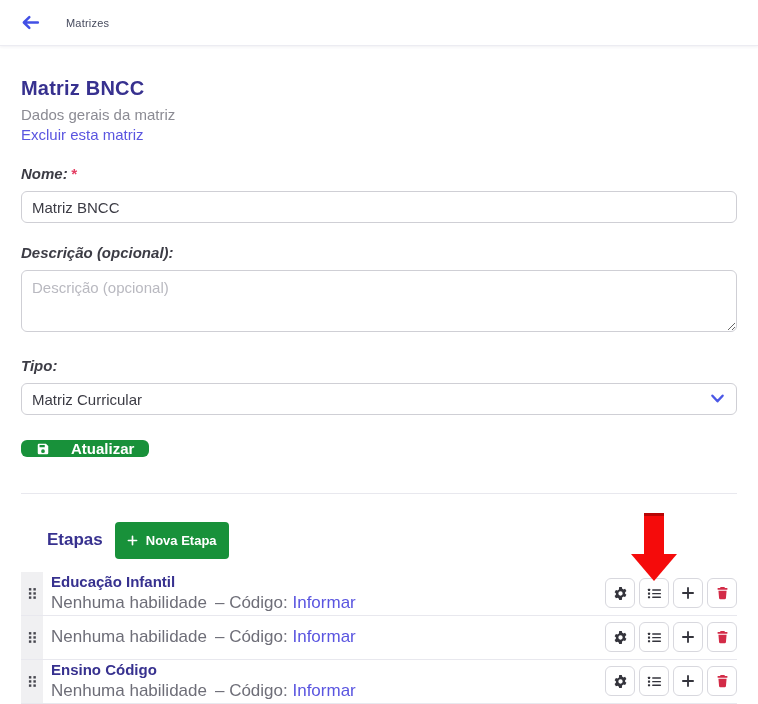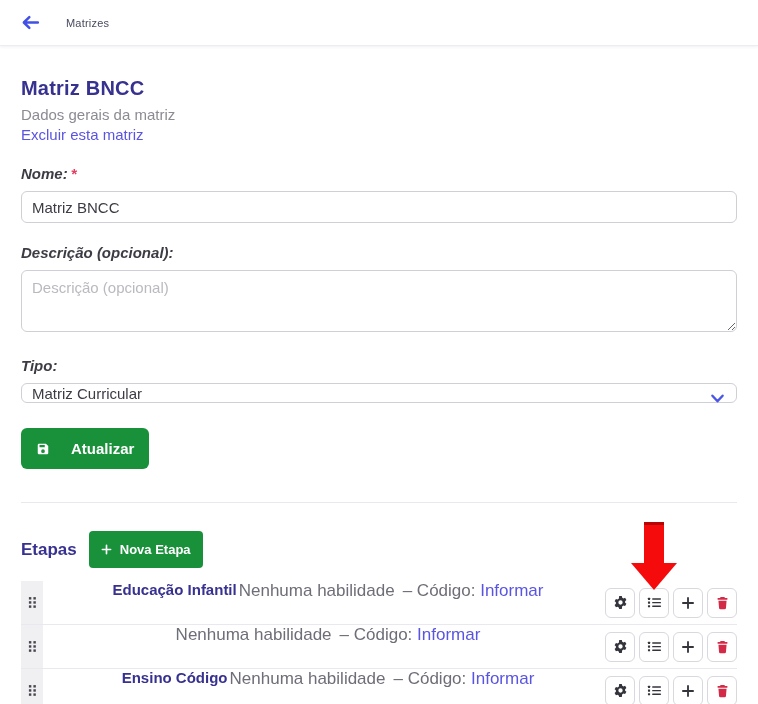--- a/index.html
+++ b/index.html
@@ -22,40 +22,40 @@
   .field-label { margin-top:21px; font-size:15px; font-weight:bold; color:#3c3c45;font-style:italic; }
   .req { color:#e43f63; font-weight:bold; margin-left:3px; }
 
   .text-input { margin-top:9px; width:100%; height:32px; border:1px solid #cfcfd5; border-radius:6px;
                 padding:0 10px; font-size:15px; color:#3c3c45; font-family:inherit; background:#fff; }
   .text-area { margin-top:9px; width:100%; height:62px; border:1px solid #cfcfd5; border-radius:6px;
                padding:8px 10px; font-size:15px; color:#3c3c45; font-family:inherit; resize:both; }
   .text-area::placeholder, .text-input::placeholder { color:#b9b9c0; }
 
   .select-wrap { position:relative; margin-top:9px; }
-  .select-box { appearance:none; -webkit-appearance:none; width:100%; height:20px; border:1px solid #cfcfd5;
+  .select-box { appearance:none; -webkit-appearance:none; width:100%; height:32px; border:1px solid #cfcfd5;
                 border-radius:6px; padding:0 34px 0 10px; font-size:15px; color:#3c3c45; font-family:inherit; background:#fff; }
   .select-chevron { position:absolute; right:12px; top:9px; pointer-events:none; display:flex; }
 
   .btn-green { display:inline-flex; align-items:center; gap:8px; background:#18913a; color:#fff;
                border:none; border-radius:6px; font-family:inherit; font-weight:bold; cursor:pointer; }
-  .btn-update { margin-top:25px; font-size:15px; padding:12px 15px;gap:21px; }
+  .btn-update { margin-top:25px; font-size:15px; padding:0 15px;gap:21px; }
 
   .hr { border:none; border-top:1px solid #e8e8ee; margin-top:33px; }
 
   
-  .etapas-head { margin-top:28px; display:flex; align-items:center; gap:12px; }
+  .etapas-head { margin-top:28px; display:flex; align-items:center; gap:12px;margin-left:26px; }
   .etapas-title { font-size:17px; font-weight:bold; color:#37318f; }
   .btn-new { font-size:13px; padding:11px 12px; border-radius:4px; }
 
   .etapas-list { margin-top:13px; position:relative; }
   .etapa-row { display:flex; align-items:stretch; height:44px; border-bottom:1px solid #e8e8ee; }
   .etapa-row:first-child { border-top:1px solid #f2f2f6; }
   .drag-strip { width:22px; background:#f0f0f2; display:flex; align-items:center; justify-content:center; cursor:grab; flex:none; }
-  .row-text { flex:1; padding-left:8px; display:flex; flex-direction:row; justify-content:center; gap:2px; min-width:0; }
+  .row-text { flex:1; padding-left:8px; display:flex; flex-direction:column; justify-content:center; gap:2px; min-width:0; }
   .row-title { font-size:15px; font-weight:bold; color:#37318f; line-height:1.15; }
   .row-sub { font-size:17px; color:#6e6e78; }
   .row-sub .dash-label { margin-left:8px; }
   .row-sub a { color:#5a55e0; text-decoration:none; cursor:pointer; }
   .row-actions { display:flex; align-items:center; gap:4px; flex:none; }
   .icon-btn { width:30px; height:30px; background:#fff; border:1px solid #d8d8de; border-radius:6px;
               display:flex; align-items:center; justify-content:center; cursor:pointer; padding:0; }
 
   
   .red-arrow { position:absolute; top:-59px; right:60px; width:46px; z-index:5; pointer-events:none; }

